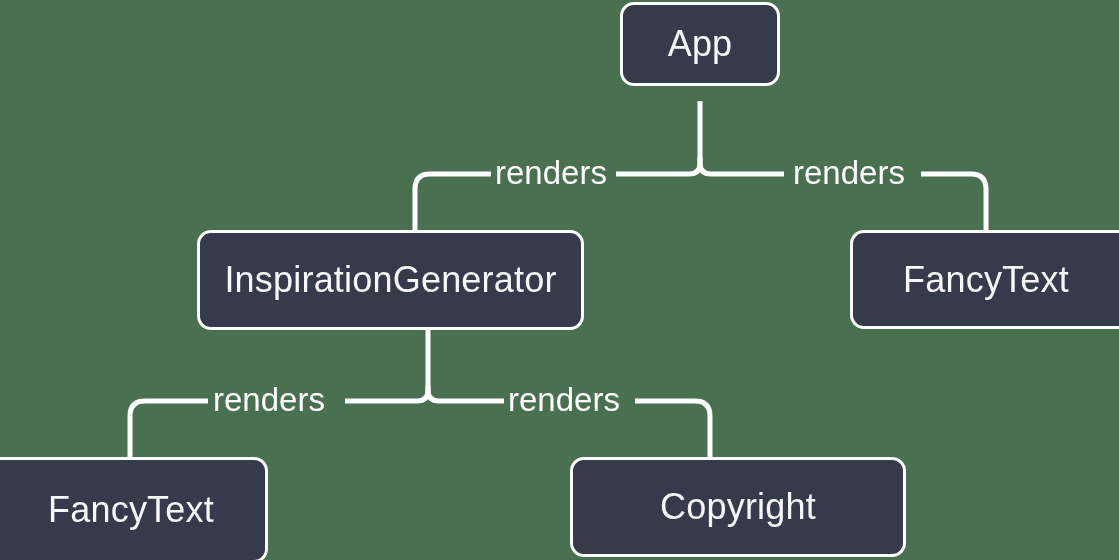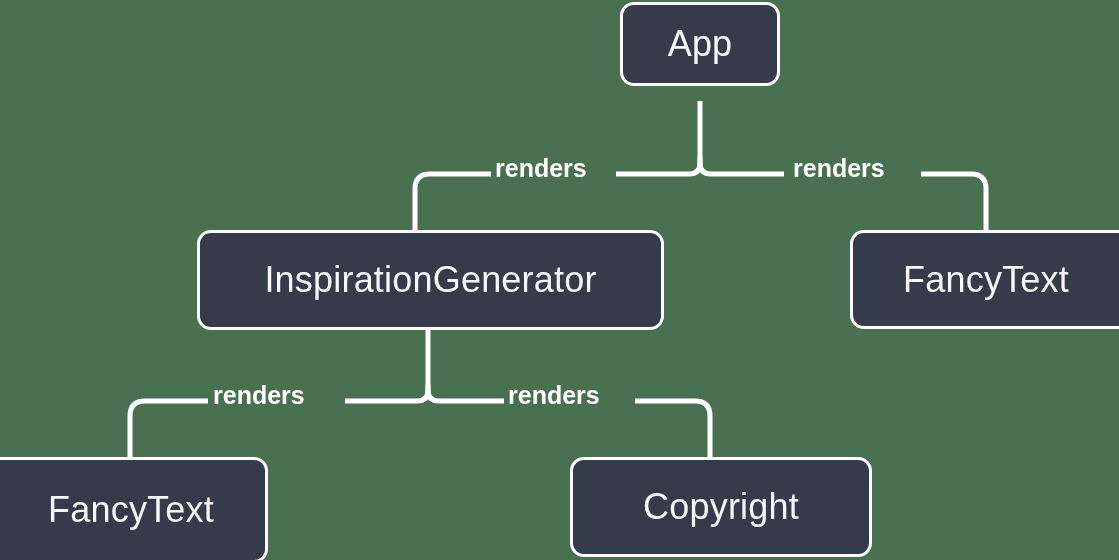--- a/index.html
+++ b/index.html
@@ -43,35 +43,35 @@
     z-index: 2;
   }
   .node-label {
     display: block;
     line-height: 1;
   }
   .edge-label {
     position: absolute;
     color: #ffffff;
     font-family: "Liberation Sans", sans-serif;
-    font-size: 25px;
-    font-weight: 700;
+    font-size: 33px;
+    font-weight: 400;
     line-height: 1;
     white-space: nowrap;
     z-index: 3;
   }
 
   
   #node-app        { left: 620px; top: 2px;   width: 160px; height: 84px;  font-size: 36px; }
-  #node-ig         { left: 197px; top: 230px; width: 467px; height: 100px; font-size: 36px; align-items: center; }
+  #node-ig         { left: 197px; top: 230px; width: 387px; height: 100px; font-size: 36px; align-items: center; }
   #node-fancy-right{ left: 850px; top: 230px; width: 272px; height: 99px;  font-size: 36px;
                       border-right-color: transparent; border-top-right-radius: 0; border-bottom-right-radius: 0; }
   #node-fancy-left { left: -6px;  top: 457px; width: 274px; height: 106px; font-size: 36px;
                       border-left-color: transparent; border-top-left-radius: 0; border-bottom-left-radius: 0; }
-  #node-copyright  { left: 570px; top: 457px; width: 302px; height: 100px; font-size: 36px; }
+  #node-copyright  { left: 570px; top: 457px; width: 336px; height: 100px; font-size: 36px; }
 
   
   #label-renders-1 { left: 495px; top: 156px; }
   #label-renders-2 { left: 793px; top: 156px; }
   #label-renders-3 { left: 213px; top: 383px; }
   #label-renders-4 { left: 508px; top: 383px; }
 </style>
 </head>
 <body>
 

